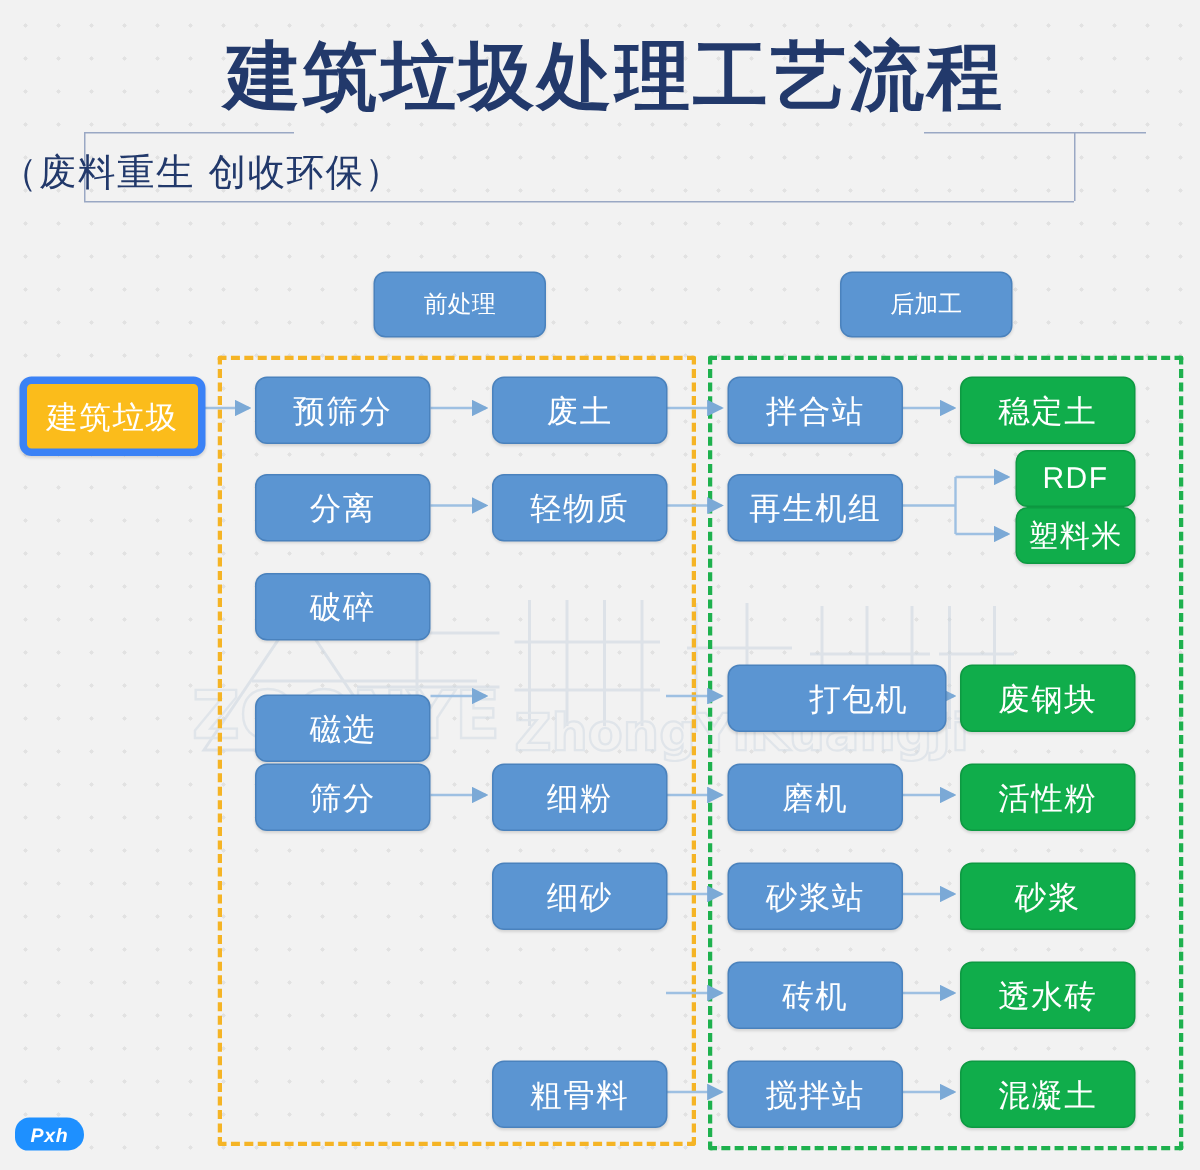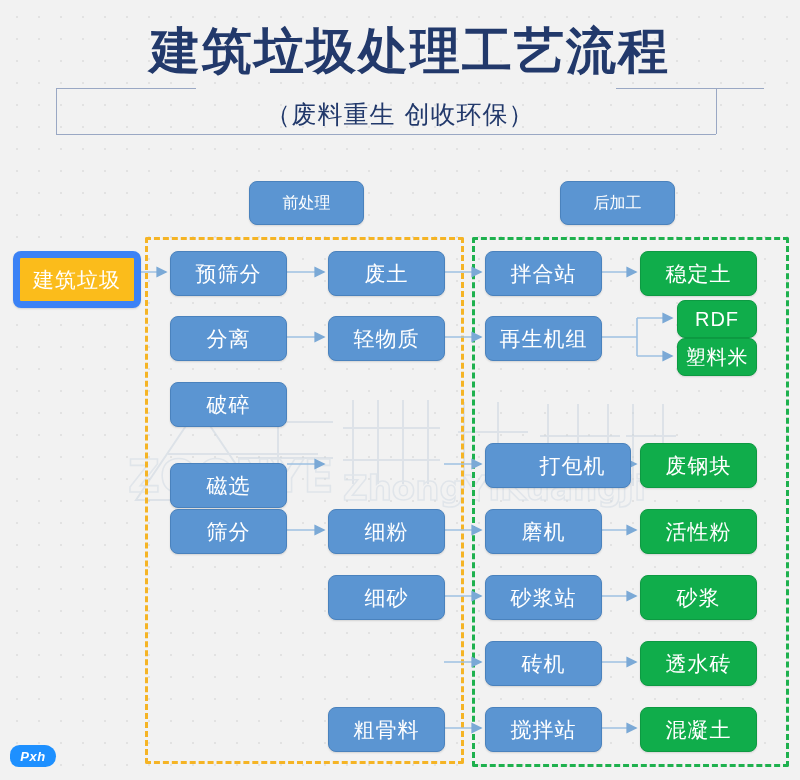--- a/index.html
+++ b/index.html
@@ -22,21 +22,21 @@
   .hdr-v-r{left:716px;top:88px;width:0;height:46px;border-width:0 0 0 1px;}
   .hdr-bot{left:56px;top:134px;width:660px;height:0;border-width:0 0 1px 0;}
 
   .title{
     position:absolute;left:0;top:18px;width:800px;text-align:center;
     font-size:50px;font-weight:bold;color:#22396b;letter-spacing:2px;
     font-family:"DejaVu Sans","Liberation Sans",sans-serif;
     margin-left:10px;
   }
   .subtitle{
-    position:absolute;left:0;top:98px;width:800px;text-align:center;
+    position:absolute;left:0;top:98px;width:800px;
     font-size:25px;color:#22396b;letter-spacing:1px;
     font-family:"DejaVu Sans","Liberation Sans",sans-serif;
   }
 
   
   .wm{position:absolute;left:128px;top:388px;width:560px;height:120px;
       pointer-events:none;opacity:.55;}
   .wm svg{display:block;}
 
   
@@ -57,21 +57,21 @@
   
   .node{
     position:absolute;height:43px;border-radius:8px;
     display:flex;align-items:center;justify-content:center;
     color:#ffffff;font-size:21px;letter-spacing:1px;
     box-shadow:0 1px 2px rgba(0,0,0,.13);
     white-space:nowrap;
   }
   .node.blue{background:#5b95d2;border:1px solid #4a82bd;}
   .node.green{background:#10ad4b;border:1px solid #0d9a42;}
-  .node.orange{background:#fbbc1b;border:7px solid #3b82f6;}
+  .node.orange{background:#fbbc1b;border:5px solid #3b82f6;}
   .node.small{height:36px;font-size:20px;}
 
   
   .conn{position:absolute;pointer-events:none;}
   .conn svg{display:block;overflow:visible;}
 
   
   .badge{
     position:absolute;left:10px;top:745px;width:46px;height:22px;
     background:#1e90ff;border-radius:11px 13px 12px 10px;

